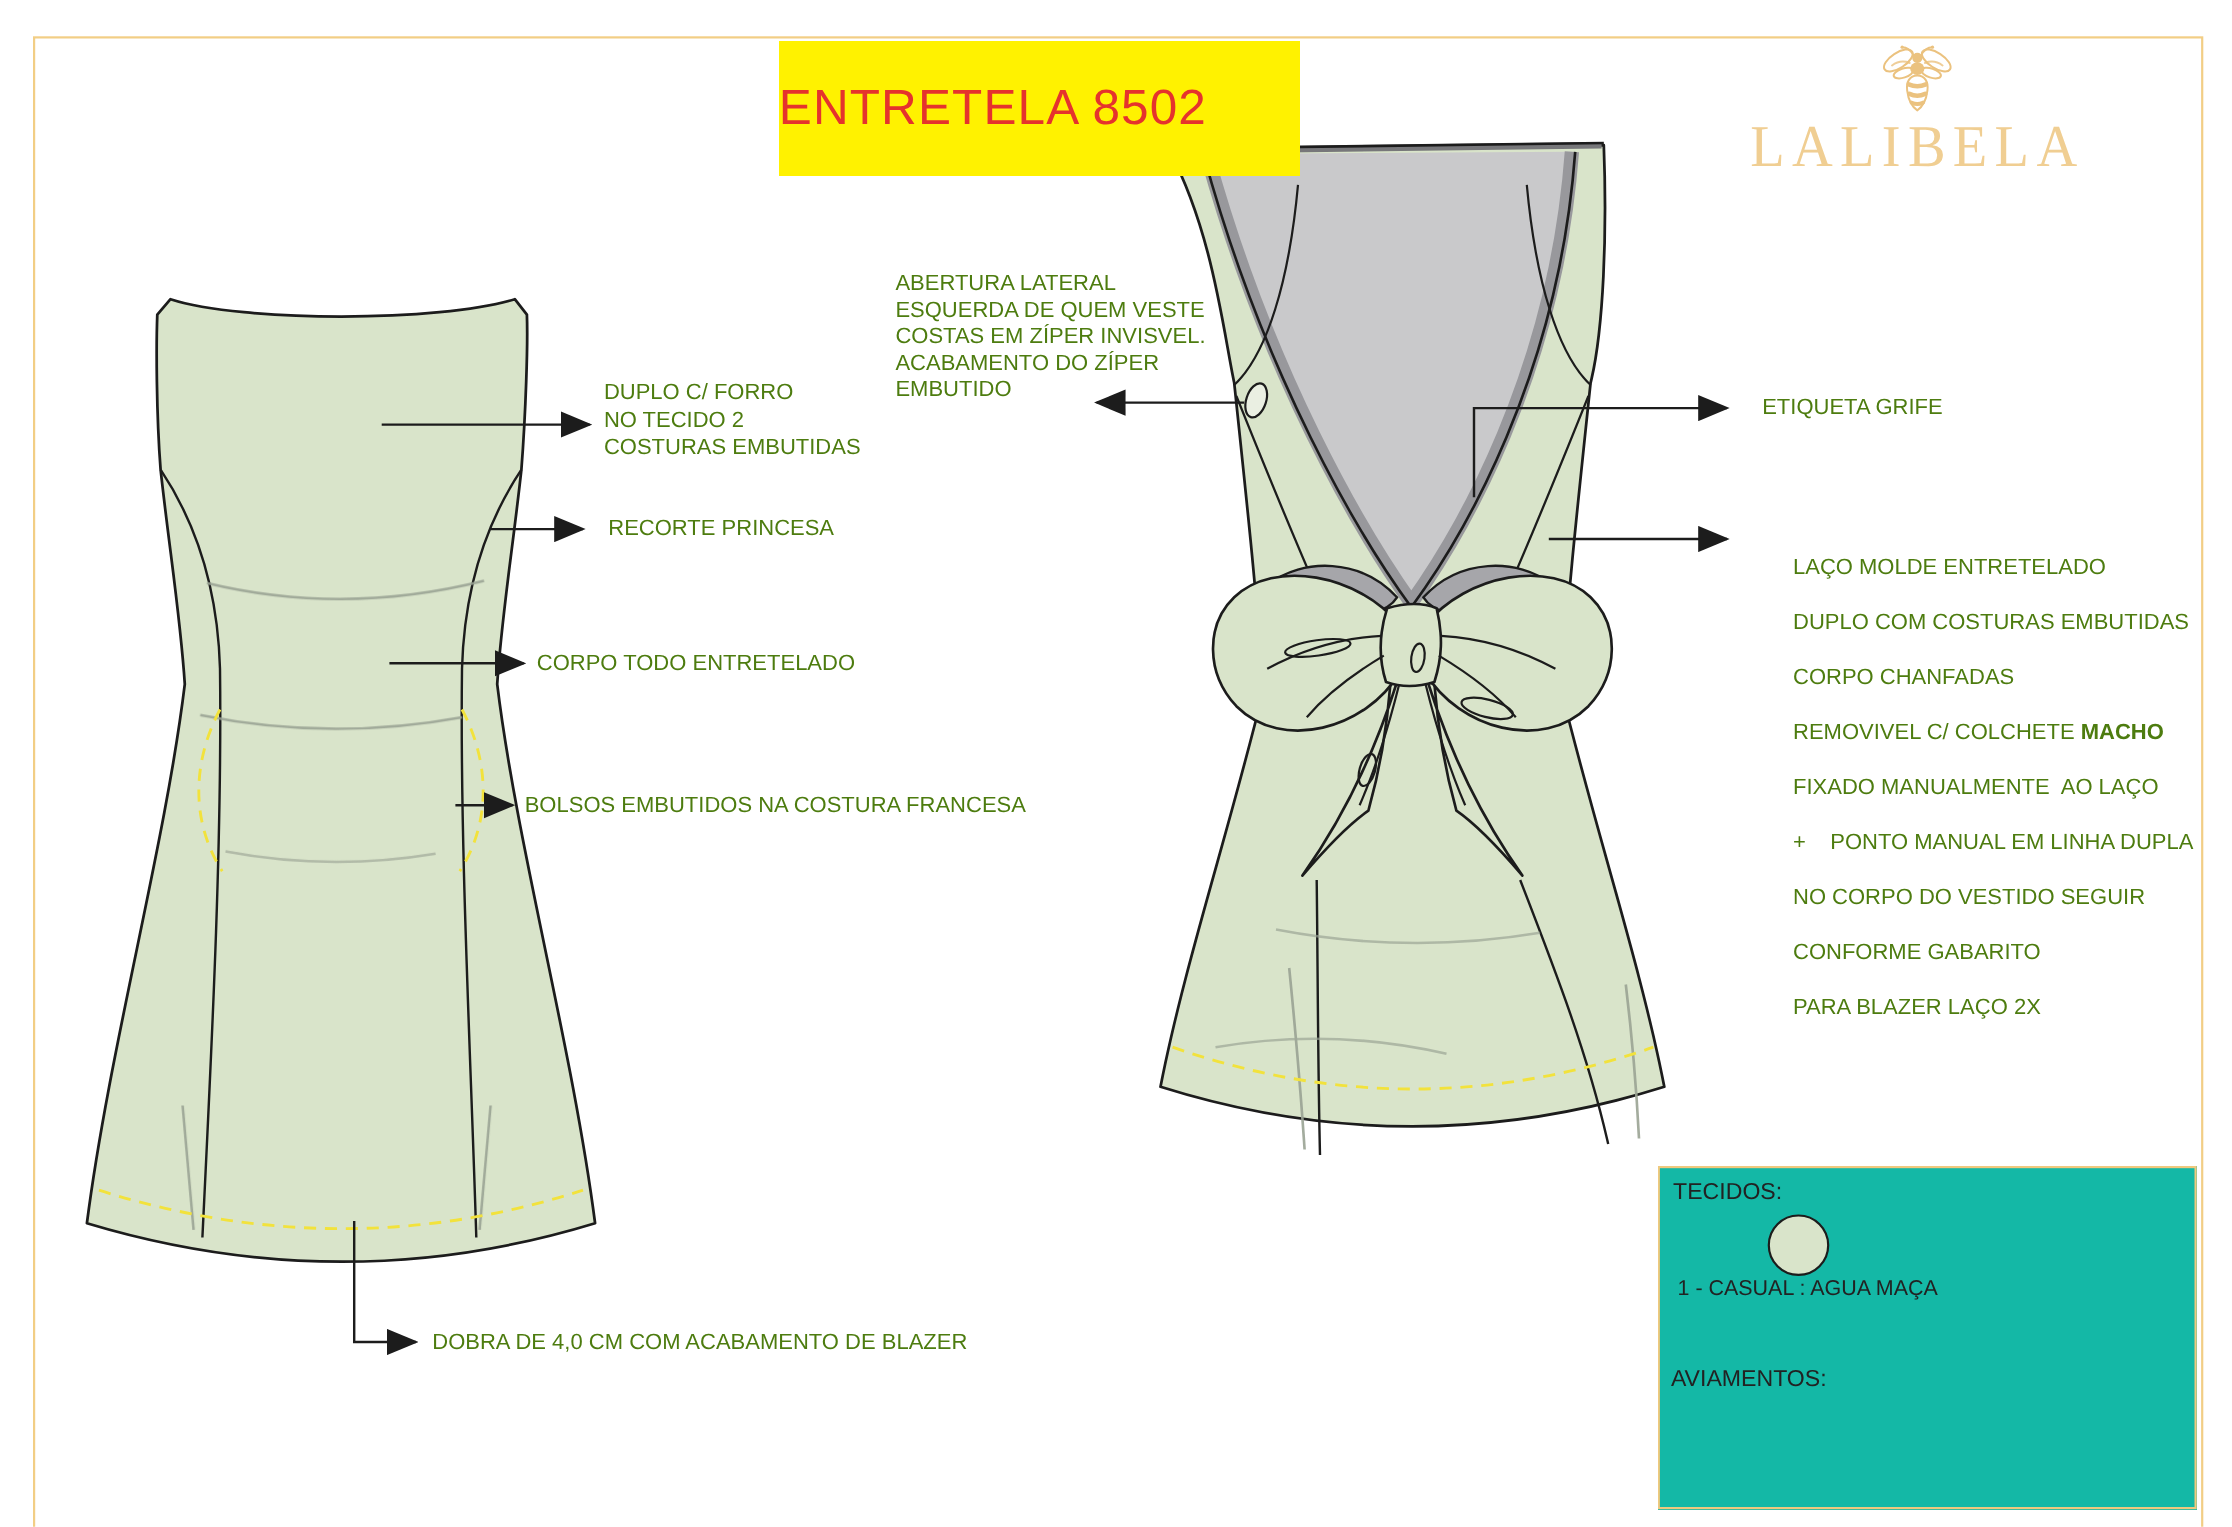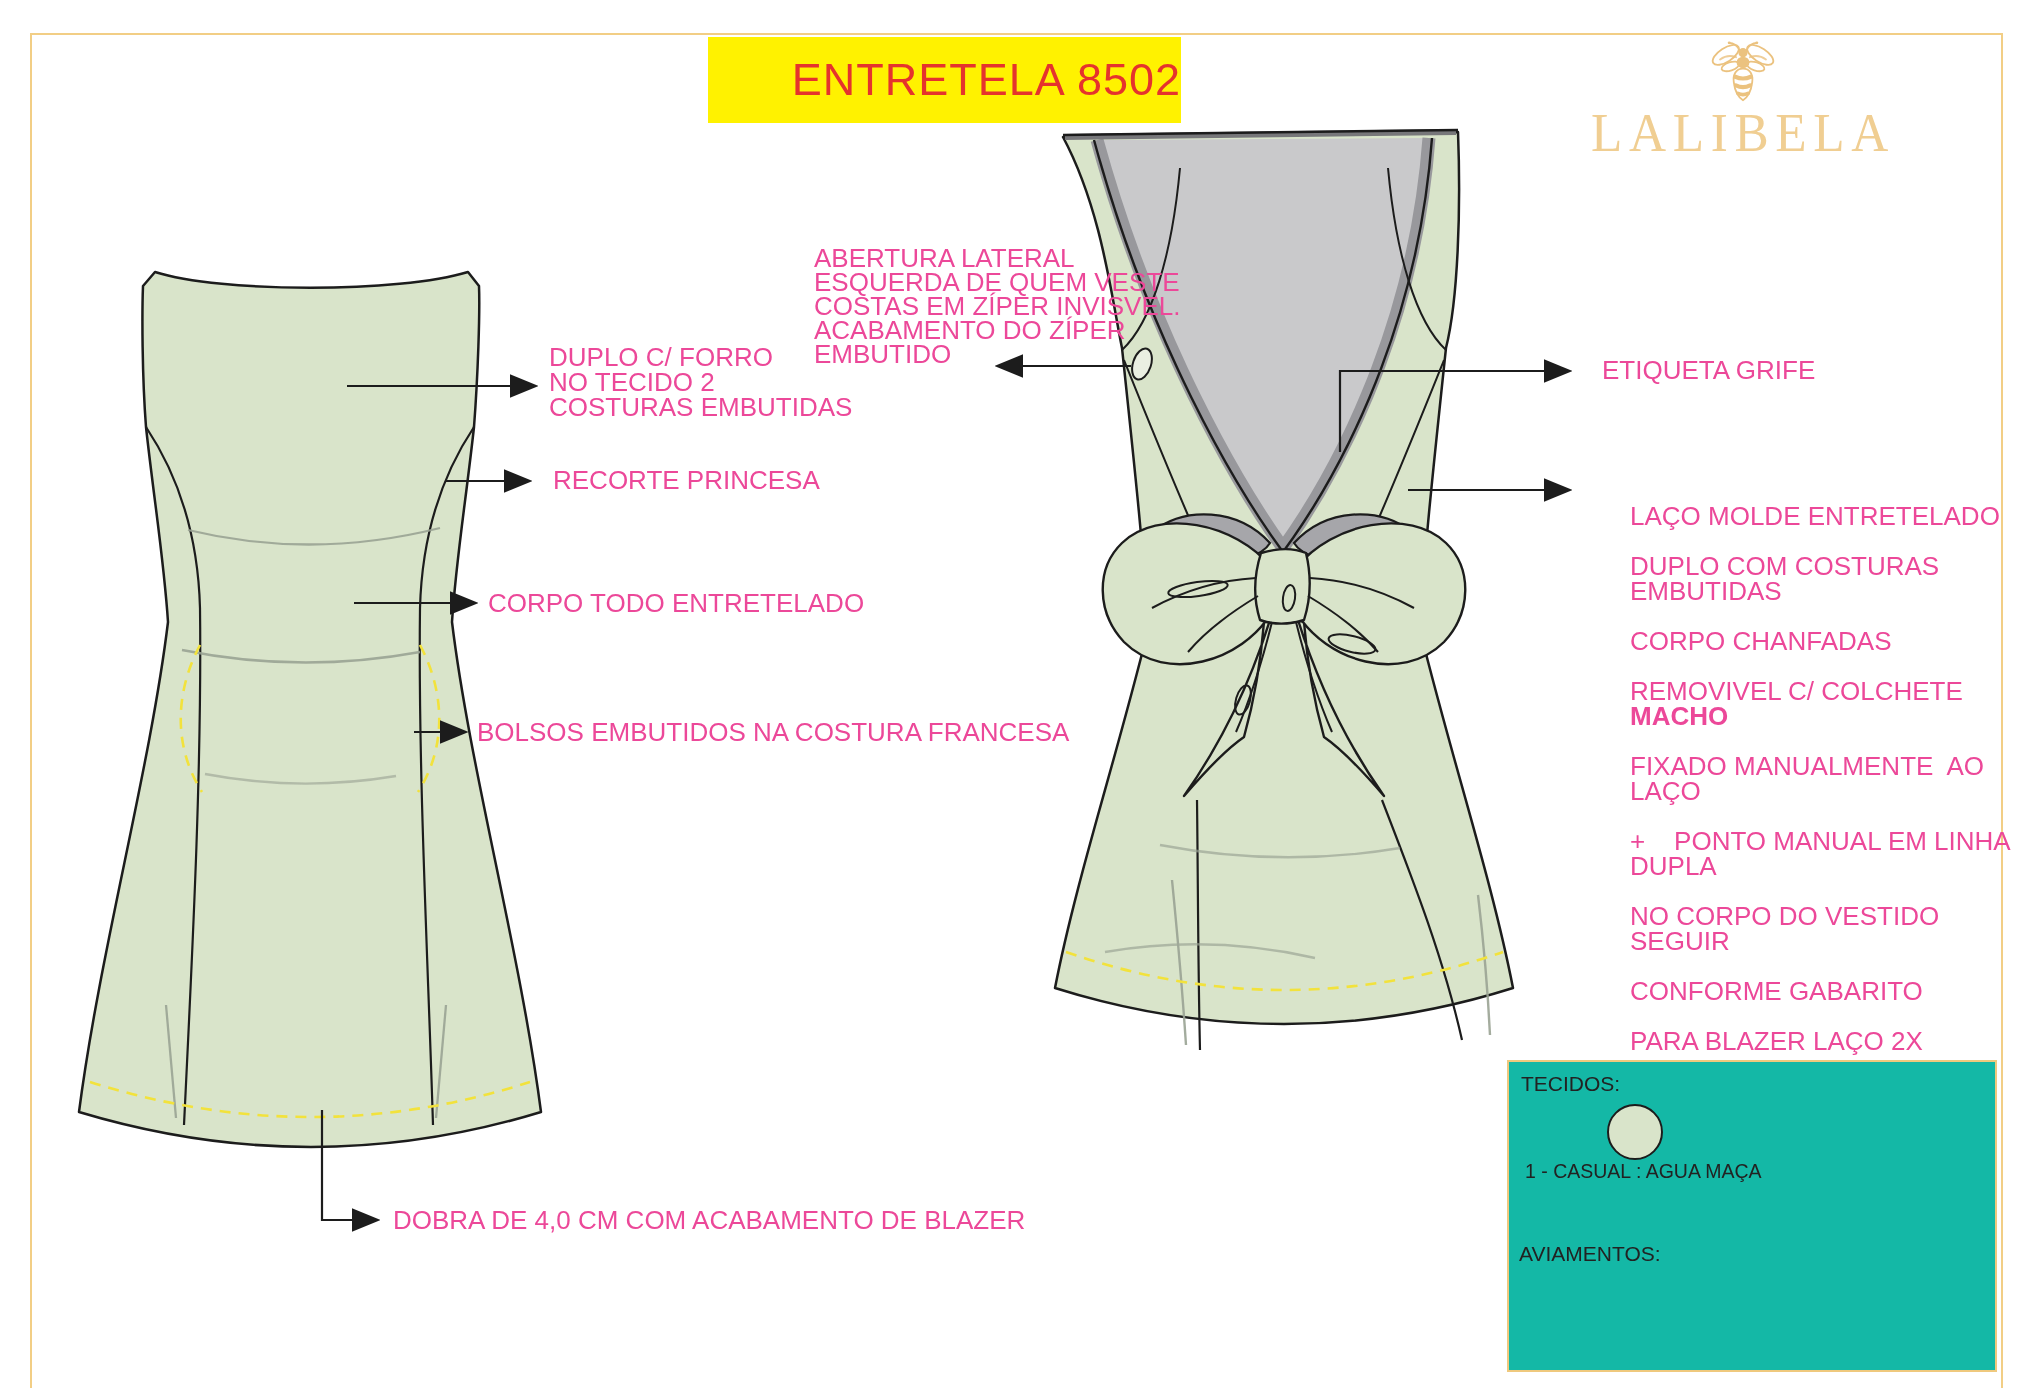--- a/index.html
+++ b/index.html
@@ -5,33 +5,33 @@
   html,body{margin:0;padding:0;}
   body{
     width:2029px;height:1388px;position:relative;background:#ffffff;
     overflow:hidden;font-family:"Liberation Sans", sans-serif;color:#222;
   }
   .page-border{
     position:absolute;left:30px;top:33px;width:1973px;height:1370px;
     border:2px solid #F2CE85;box-sizing:border-box;pointer-events:none;
   }
   .title-box{
-    position:absolute;left:708px;top:37px;width:473px;height:86px;
-    background:#FFF200;display:flex;align-items:center;justify-content:flex-end;
+    position:absolute;left:708px;top:37px;width:473px;height:122px;
+    background:#FFF200;display:flex;align-items:center;justify-content:flex-start;
   }
   .title-box span{color:#E5332D;font-size:45px;letter-spacing:1px;}
   .brand{position:absolute;left:1563px;top:40px;width:360px;text-align:center;}
   .brand svg{display:block;margin:0 auto;}
   .brand-name{
     font-family:"Liberation Serif", serif;font-size:54px;color:#F0CE92;
     letter-spacing:7px;margin-top:0px;transform:scaleX(0.95);transform-origin:center;
     white-space:nowrap;
   }
   .art{position:absolute;left:0;top:0;}
-  .ann{position:absolute;color:#ec4899;font-size:26px;line-height:25px;white-space:pre-line;}
+  .ann{position:absolute;color:#4d7c0f;font-size:20px;line-height:25px;white-space:pre-line;}
   #ann-abertura{line-height:24px;}
   .laco-line{white-space:pre-wrap;}
   .laco-line b{font-weight:bold;}
   .tecidos-box{
     position:absolute;left:1507px;top:1060px;width:490px;height:312px;
     border:2px solid #EFC97E;background:#14b8a6;box-sizing:border-box;
   }
   .tecidos-heading{position:absolute;left:12px;top:10px;font-size:21px;}
   .swatch-row{position:absolute;display:flex;align-items:center;}
   #swatch-row-1{left:16px;top:42px;flex-direction:column;}

